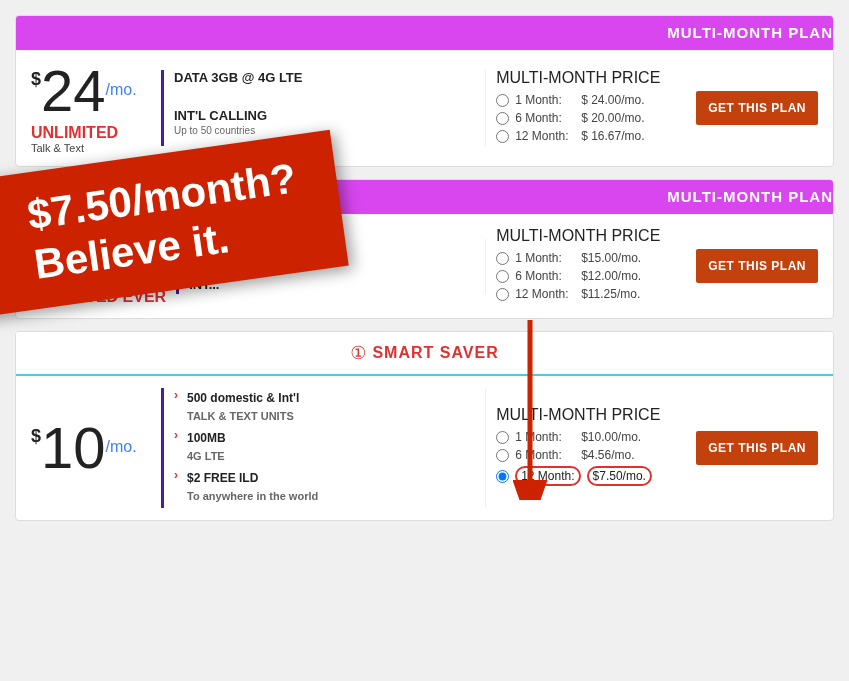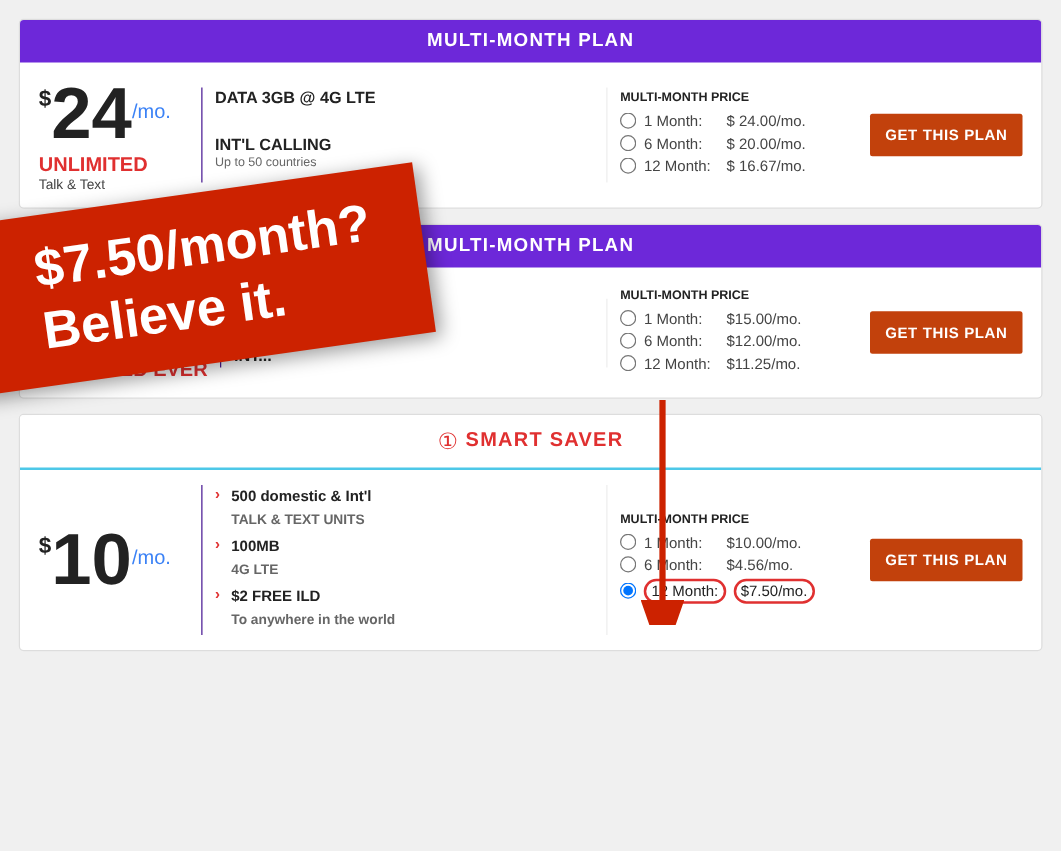--- a/index.html
+++ b/index.html
@@ -21,22 +21,22 @@
 
     
     .plan-card {
       background: #fff;
       border: 1px solid #ddd;
       border-radius: 4px;
       overflow: hidden;
     }
 
     .plan-header {
-      background: #6d28d9;
-      text-align: center;
+      background: #d946ef;
+      text-align: right;
       padding: 8px 0;
     }
     .plan-header span {
       color: #fff;
       font-weight: bold;
       font-size: 15px;
       letter-spacing: 1px;
     }
 
     .plan-body {
@@ -59,21 +59,21 @@
       line-height: 1;
     }
     .price-dollar {
       font-size: 18px;
       font-weight: bold;
       color: #222;
       margin-top: 8px;
     }
     .price-number {
       font-size: 58px;
-      font-weight: bold;
+      font-weight: normal;
       color: #222;
       line-height: 1;
     }
     .price-per {
       font-size: 16px;
       color: #3b82f6;
       margin-top: 20px;
     }
     .price-unlimited {
       color: #e03030;
@@ -84,42 +84,42 @@
     }
     .price-talk-text {
       font-size: 11px;
       color: #444;
     }
 
     
     .features-section {
       flex: 1;
       padding: 0 10px;
-      border-left: 1px solid #4c1d95;
+      border-left: 3px solid #4c1d95;
       border-right: 1px solid #eee;
     }
     .feature-title {
       font-weight: bold;
       font-size: 13px;
       color: #222;
       margin-bottom: 2px;
     }
     .feature-sub {
       font-size: 10px;
       color: #666;
       margin-bottom: 10px;
     }
 
     
     .pricing-options-section {
       min-width: 180px;
     }
     .pricing-options-title {
-      font-weight: bold;
-      font-size: 10px;
+      font-weight: normal;
+      font-size: 16px;
       color: #222;
       margin-bottom: 6px;
     }
     .pricing-option {
       display: flex;
       align-items: center;
       gap: 6px;
       margin-bottom: 4px;
       font-size: 12px;
     }

